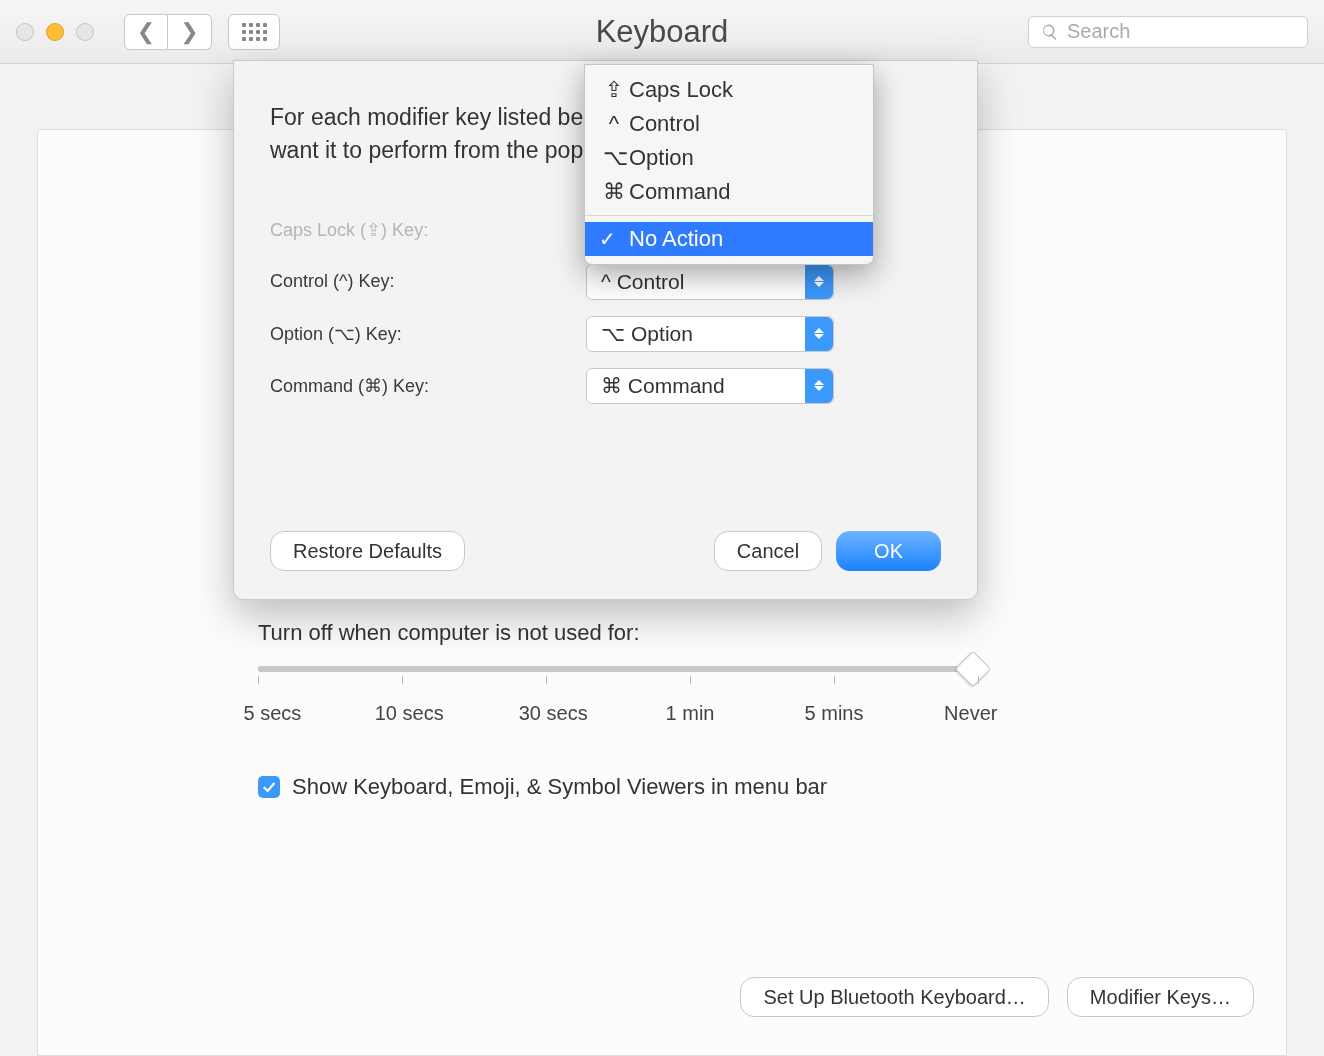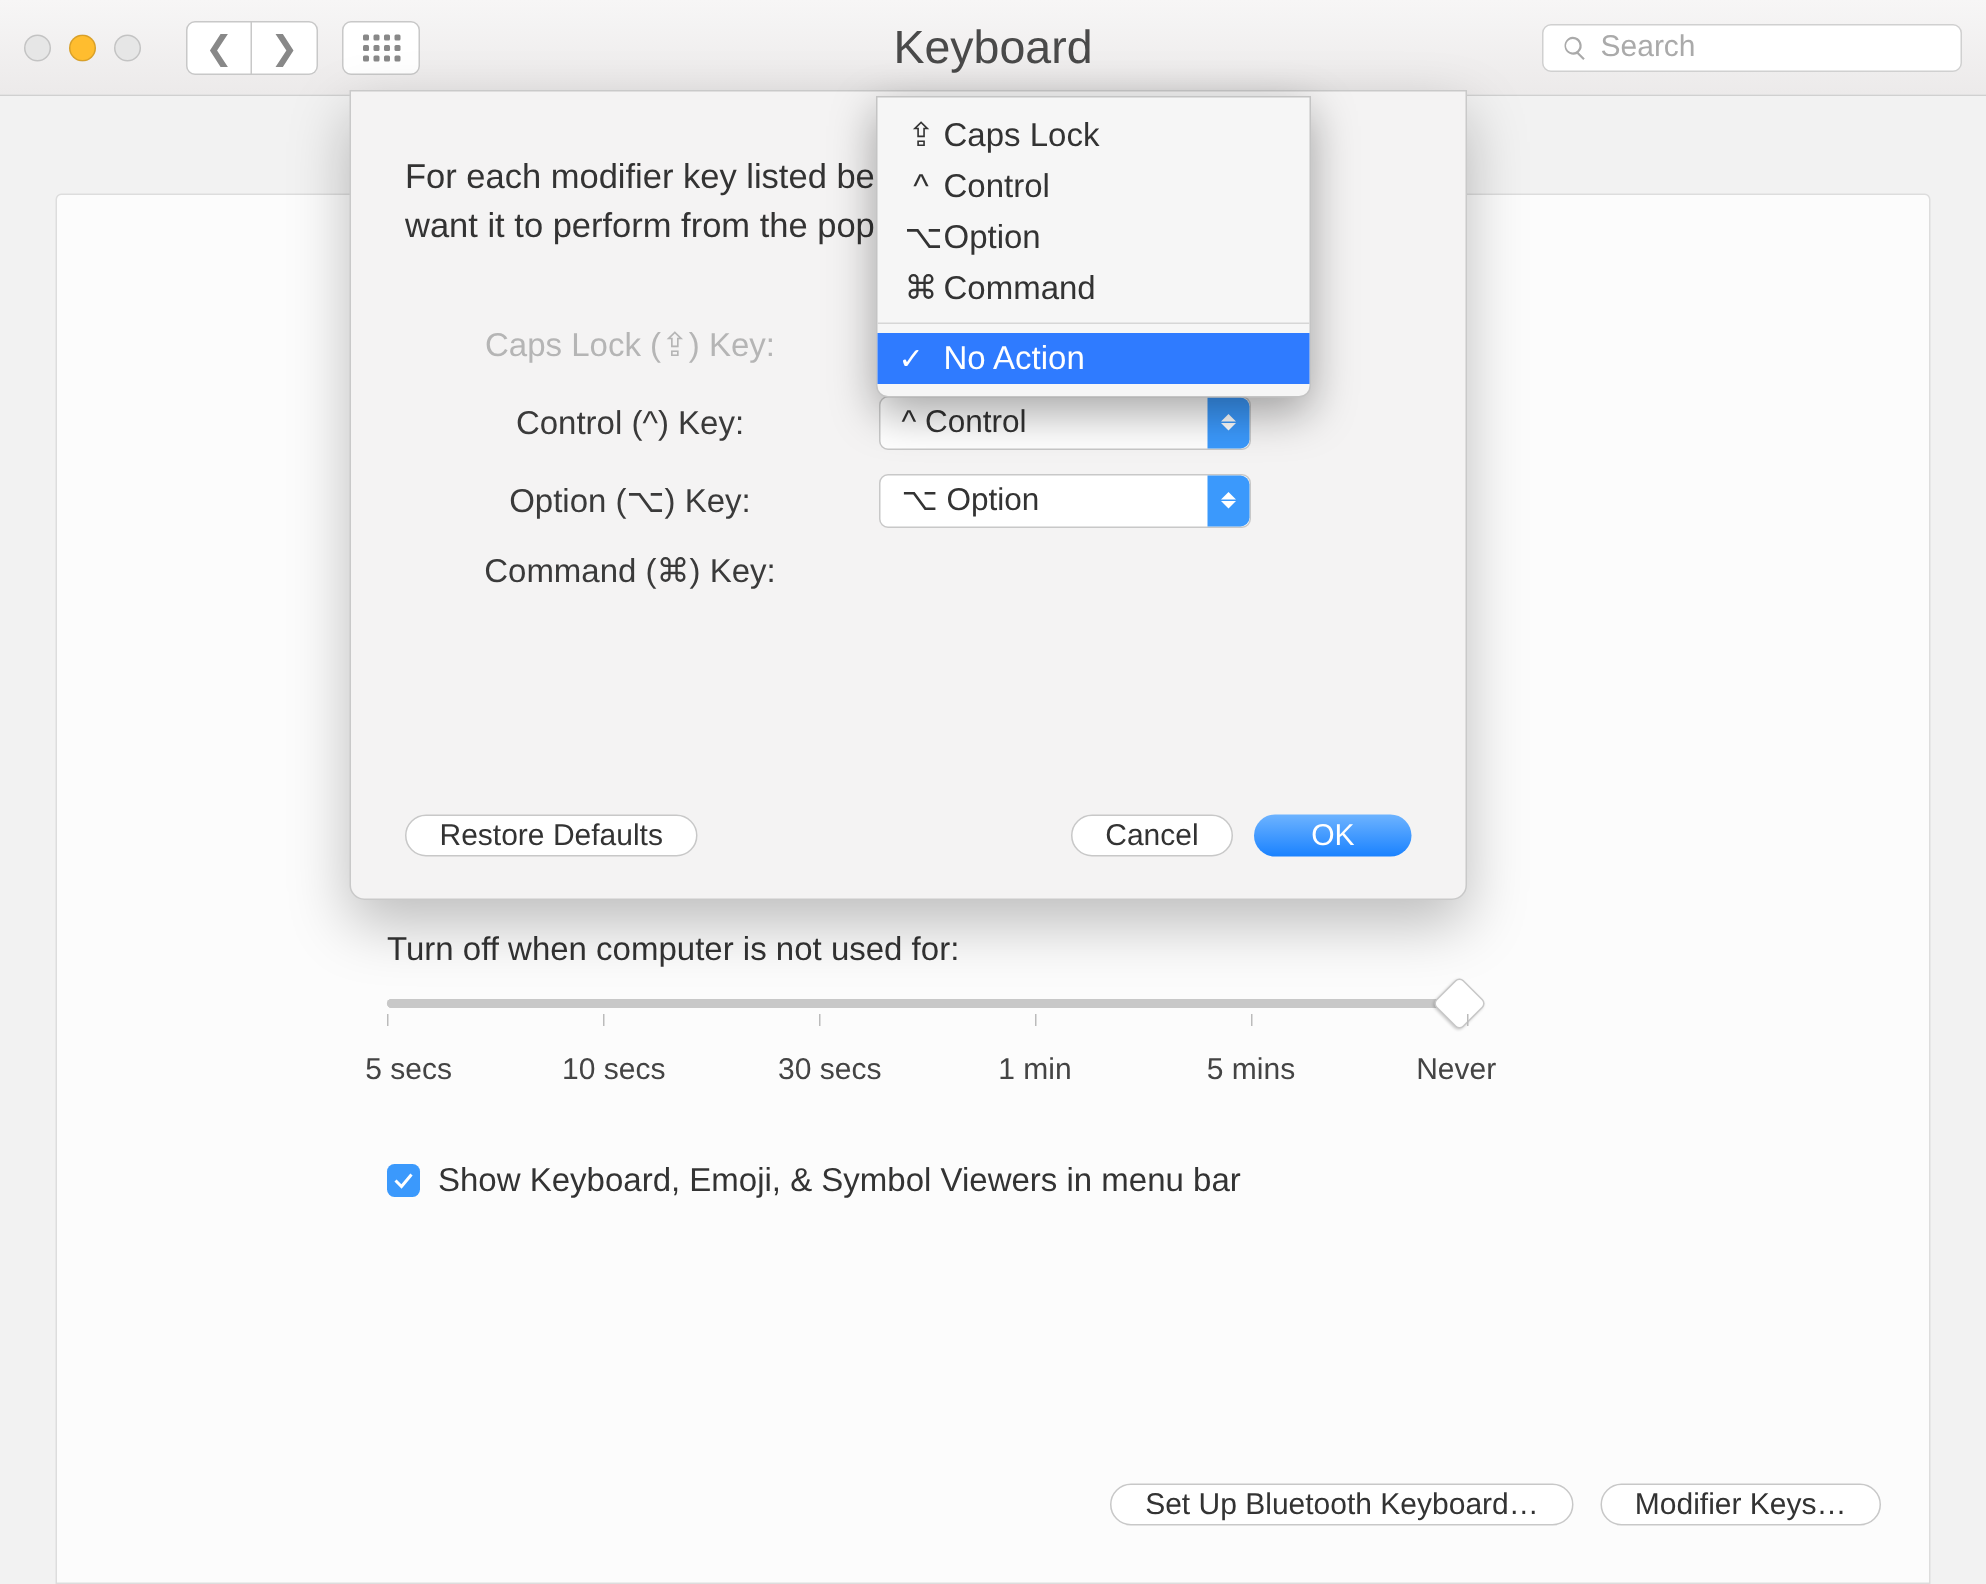--- a/index.html
+++ b/index.html
@@ -38,28 +38,28 @@
 .track .filled { position: absolute; left: 0; top: 0; bottom: 0; width: 100%; background: #c8c8c8; border-radius: 3px; }
 .thumb { position: absolute; right: -8px; top: -10px; width: 26px; height: 26px; background: #fff; border: 1px solid #c8c8c8; border-radius: 4px; transform: rotate(45deg); box-shadow: 0 1px 2px rgba(0,0,0,.2); }
 .ticks { position: relative; width: 720px; height: 10px; margin-top: 4px; }
 .ticks span { position: absolute; top: 0; width: 1px; height: 8px; background: #bbb; }
 .ticklabels { position: relative; width: 720px; margin-top: 16px; height: 26px; }
 .ticklabels span { position: absolute; font-size: 20px; color: #444; transform: translateX(-50%); white-space: nowrap; }
 .checkbox-row { margin-top: 46px; display: flex; align-items: center; gap: 12px; }
 .chk { width: 22px; height: 22px; border-radius: 5px; background: #3b99fc; display: flex; align-items: center; justify-content: center; }
 .chk svg { width: 16px; height: 16px; stroke: #fff; stroke-width: 3; fill: none; }
 .bottom-buttons { position: absolute; right: 32px; bottom: 38px; display: flex; gap: 18px; }
-.btn { height: 28px; padding: 0 22px; background: #fff; border: 1px solid #c8c8c8; border-radius: 14px; font-size: 20px; color: #333; display: flex; align-items: center; cursor: pointer; }
+.btn { height: 40px; padding: 0 22px; background: #fff; border: 1px solid #c8c8c8; border-radius: 14px; font-size: 20px; color: #333; display: flex; align-items: center; cursor: pointer; }
 
 
 .sheet { position: absolute; left: 233px; top: -4px; width: 745px; height: 540px; background: #f4f3f3; border: 1px solid #c9c9c9; border-radius: 0 0 10px 10px; box-shadow: 0 16px 40px rgba(0,0,0,.25); padding: 40px 36px 28px; }
 .sheet .instructions { font-size: 23px; color: #333; line-height: 1.45; }
 .rows { margin-top: 44px; display: flex; flex-direction: column; gap: 16px; }
 .row { display: flex; align-items: center; gap: 16px; }
-.row .k { width: 300px; text-align: center; font-size: 22px; color: #3a3a3a; }
+.row .k { width: 300px; text-align: left; font-size: 18px; color: #3a3a3a; }
 .row.dim .k { color: #b5b5b5; }
 .select { position: relative; width: 248px; height: 36px; background: #fff; border: 1px solid #c8c8c8; border-radius: 6px; display: flex; align-items: center; padding: 0 36px 0 14px; font-size: 21px; color: #333; }
 .select .arrows { position: absolute; right: 0; top: 0; width: 28px; height: 100%; background: #3b99fc; border-radius: 0 6px 6px 0; display: flex; flex-direction: column; align-items: center; justify-content: center; gap: 1px; }
 .select .arrows::before, .select .arrows::after { content: ""; width: 0; height: 0; border-left: 5px solid transparent; border-right: 5px solid transparent; }
 .select .arrows::before { border-bottom: 5px solid #fff; }
 .select .arrows::after  { border-top: 5px solid #fff; }
 .sheet-buttons { position: absolute; left: 36px; right: 36px; bottom: 28px; display: flex; align-items: center; }
 .sheet-buttons .spacer { flex: 1; }
 .btn.primary { background: linear-gradient(#6db3ff,#1a82ff); color: #fff; border: none; padding: 0 38px; }
 
@@ -181,20 +181,24 @@
       </div>
       <div class="row">
         <div class="k">Option (⌥) Key:</div>
         <div class="select">
           <span>⌥ Option</span>
           <div class="arrows"></div>
         </div>
       </div>
       <div class="row">
         <div class="k">Command (⌘) Key:</div>
+        <div class="select">
+          <span>⌘ Command</span>
+          <div class="arrows"></div>
+        </div>
       </div>
     </div>
     <div class="sheet-buttons">
       <div class="btn">Restore Defaults</div>
       <div class="spacer"></div>
       <div class="btn">Cancel</div>
       <div style="width:14px"></div>
       <div class="btn primary">OK</div>
     </div>
   </div>

